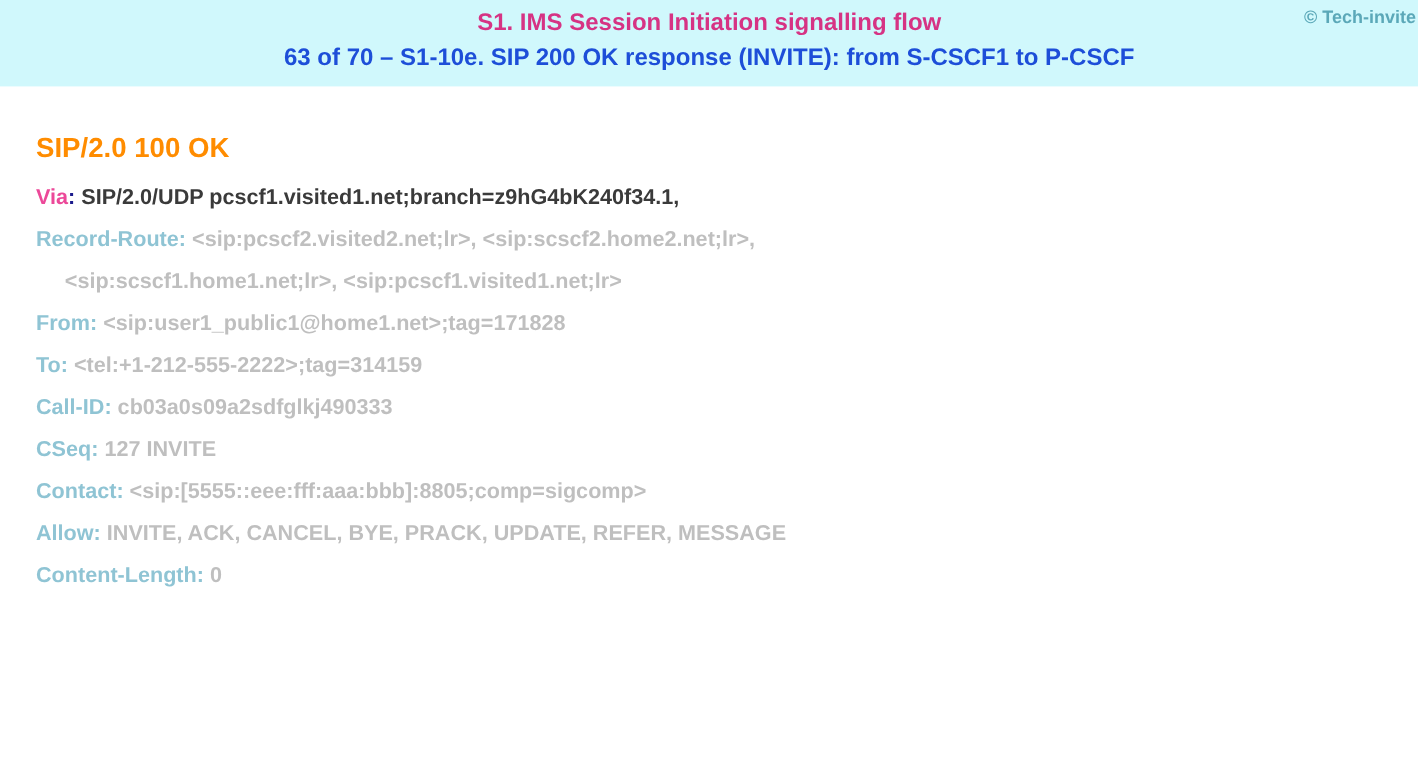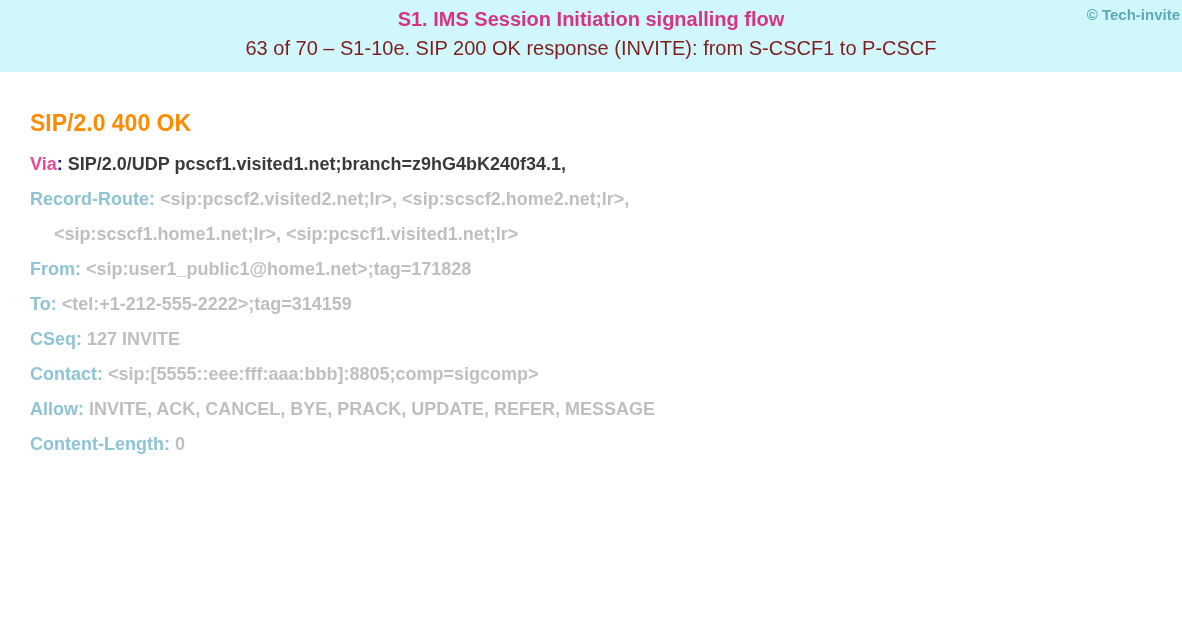--- a/index.html
+++ b/index.html
@@ -27,23 +27,23 @@
       font-size: 15px;
       font-weight: bold;
     }
     .title {
       color: #d63384;
       font-size: 20px;
       font-weight: bold;
       margin-bottom: 6px;
     }
     .subtitle {
-      color: #7f1d1d;
+      color: #1d4ed8;
       font-size: 20px;
-      font-weight: normal;
+      font-weight: bold;
     }
     .content {
       padding: 38px 30px 20px 30px;
     }
     .status-line {
       color: #ff8c00;
       font-size: 23px;
       font-weight: bold;
       margin-bottom: 14px;
     }
@@ -78,21 +78,21 @@
 </head>
 <body>
 
 <div class="header">
   <div class="copyright">© Tech-invite</div>
   <div class="title">S1. IMS Session Initiation signalling flow</div>
   <div class="subtitle">63 of 70 – S1-10e. SIP 200 OK response (INVITE): from S-CSCF1 to P-CSCF</div>
 </div>
 
 <div class="content">
-  <div class="status-line">SIP/2.0 400 OK</div>
+  <div class="status-line">SIP/2.0 100 OK</div>
 
   <div class="header-line">
     <span class="hdr-name-dark">Via</span><span class="colon-dark">: </span><span class="hdr-val-dark">SIP/2.0/UDP pcscf1.visited1.net;branch=z9hG4bK240f34.1,</span>
   </div>
 
   <div class="header-line">
     <span class="hdr-name-light">Record-Route</span><span class="colon-light">: </span><span class="hdr-val-light">&lt;sip:pcscf2.visited2.net;lr&gt;, &lt;sip:scscf2.home2.net;lr&gt;,</span>
   </div>
   <div class="header-line continuation">
     <span class="hdr-val-light">&lt;sip:scscf1.home1.net;lr&gt;, &lt;sip:pcscf1.visited1.net;lr&gt;</span>
@@ -100,20 +100,23 @@
 
 
   <div class="header-line">
     <span class="hdr-name-light">From</span><span class="colon-light">: </span><span class="hdr-val-light">&lt;sip:user1_public1@home1.net&gt;;tag=171828</span>
   </div>
 
   <div class="header-line">
     <span class="hdr-name-light">To</span><span class="colon-light">: </span><span class="hdr-val-light">&lt;tel:+1-212-555-2222&gt;;tag=314159</span>
   </div>
 
+  <div class="header-line">
+    <span class="hdr-name-light">Call-ID</span><span class="colon-light">: </span><span class="hdr-val-light">cb03a0s09a2sdfglkj490333</span>
+  </div>
 
   <div class="header-line">
     <span class="hdr-name-light">CSeq</span><span class="colon-light">: </span><span class="hdr-val-light">127 INVITE</span>
   </div>
 
   <div class="header-line">
     <span class="hdr-name-light">Contact</span><span class="colon-light">: </span><span class="hdr-val-light">&lt;sip:[5555::eee:fff:aaa:bbb]:8805;comp=sigcomp&gt;</span>
   </div>
 
   <div class="header-line">

